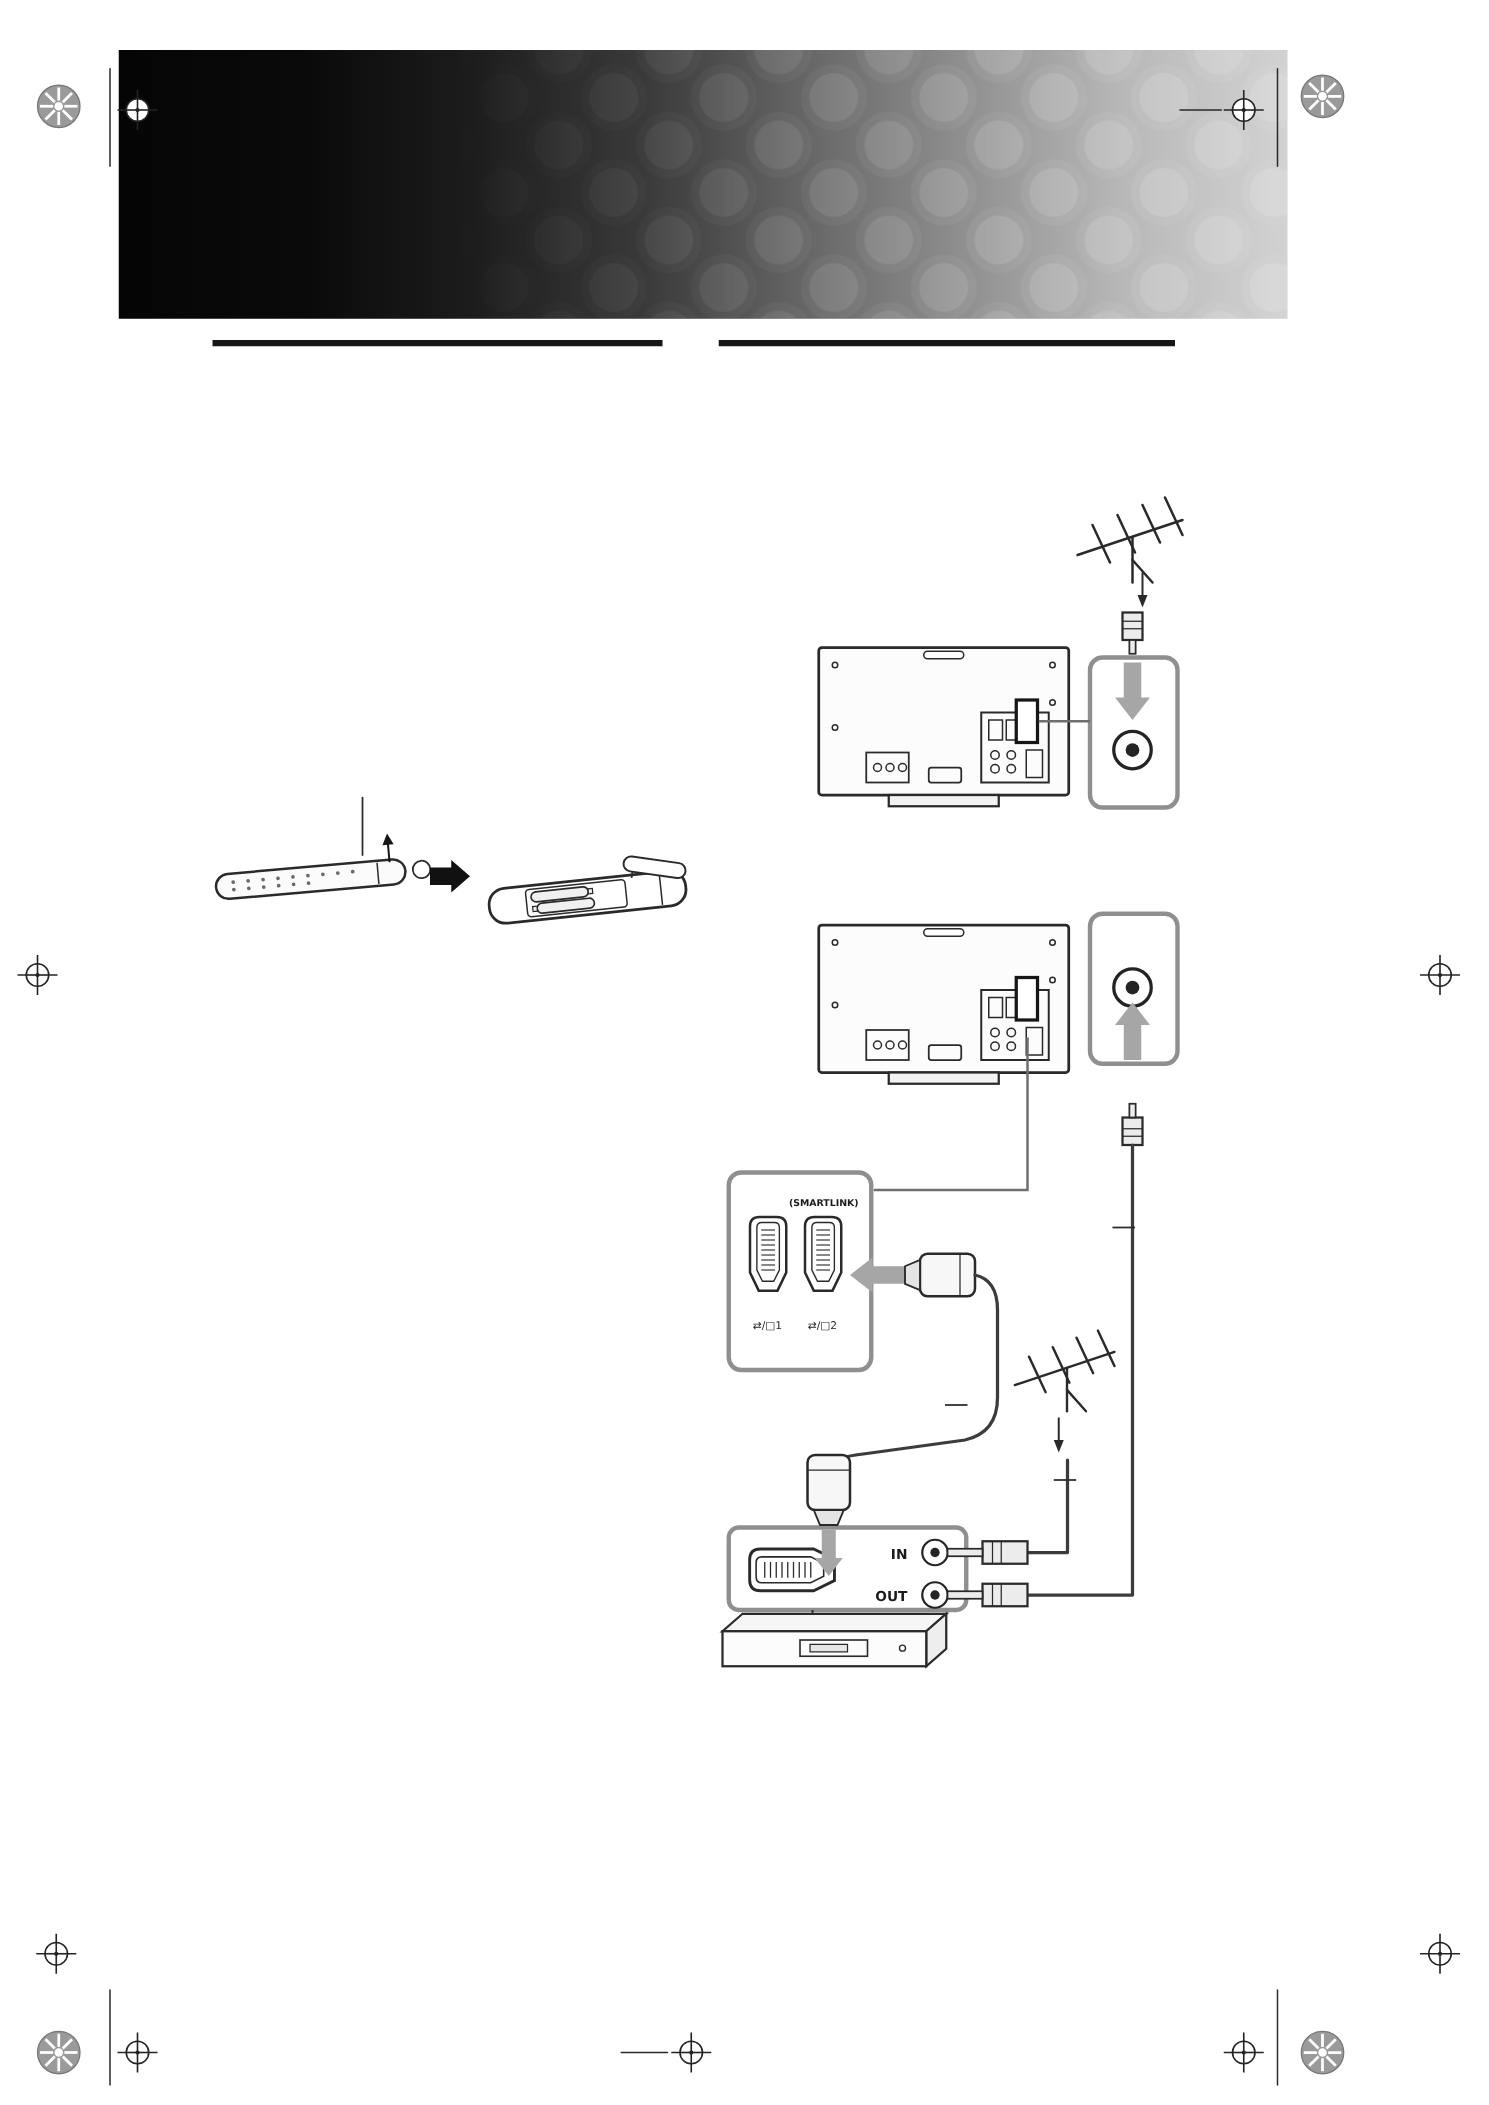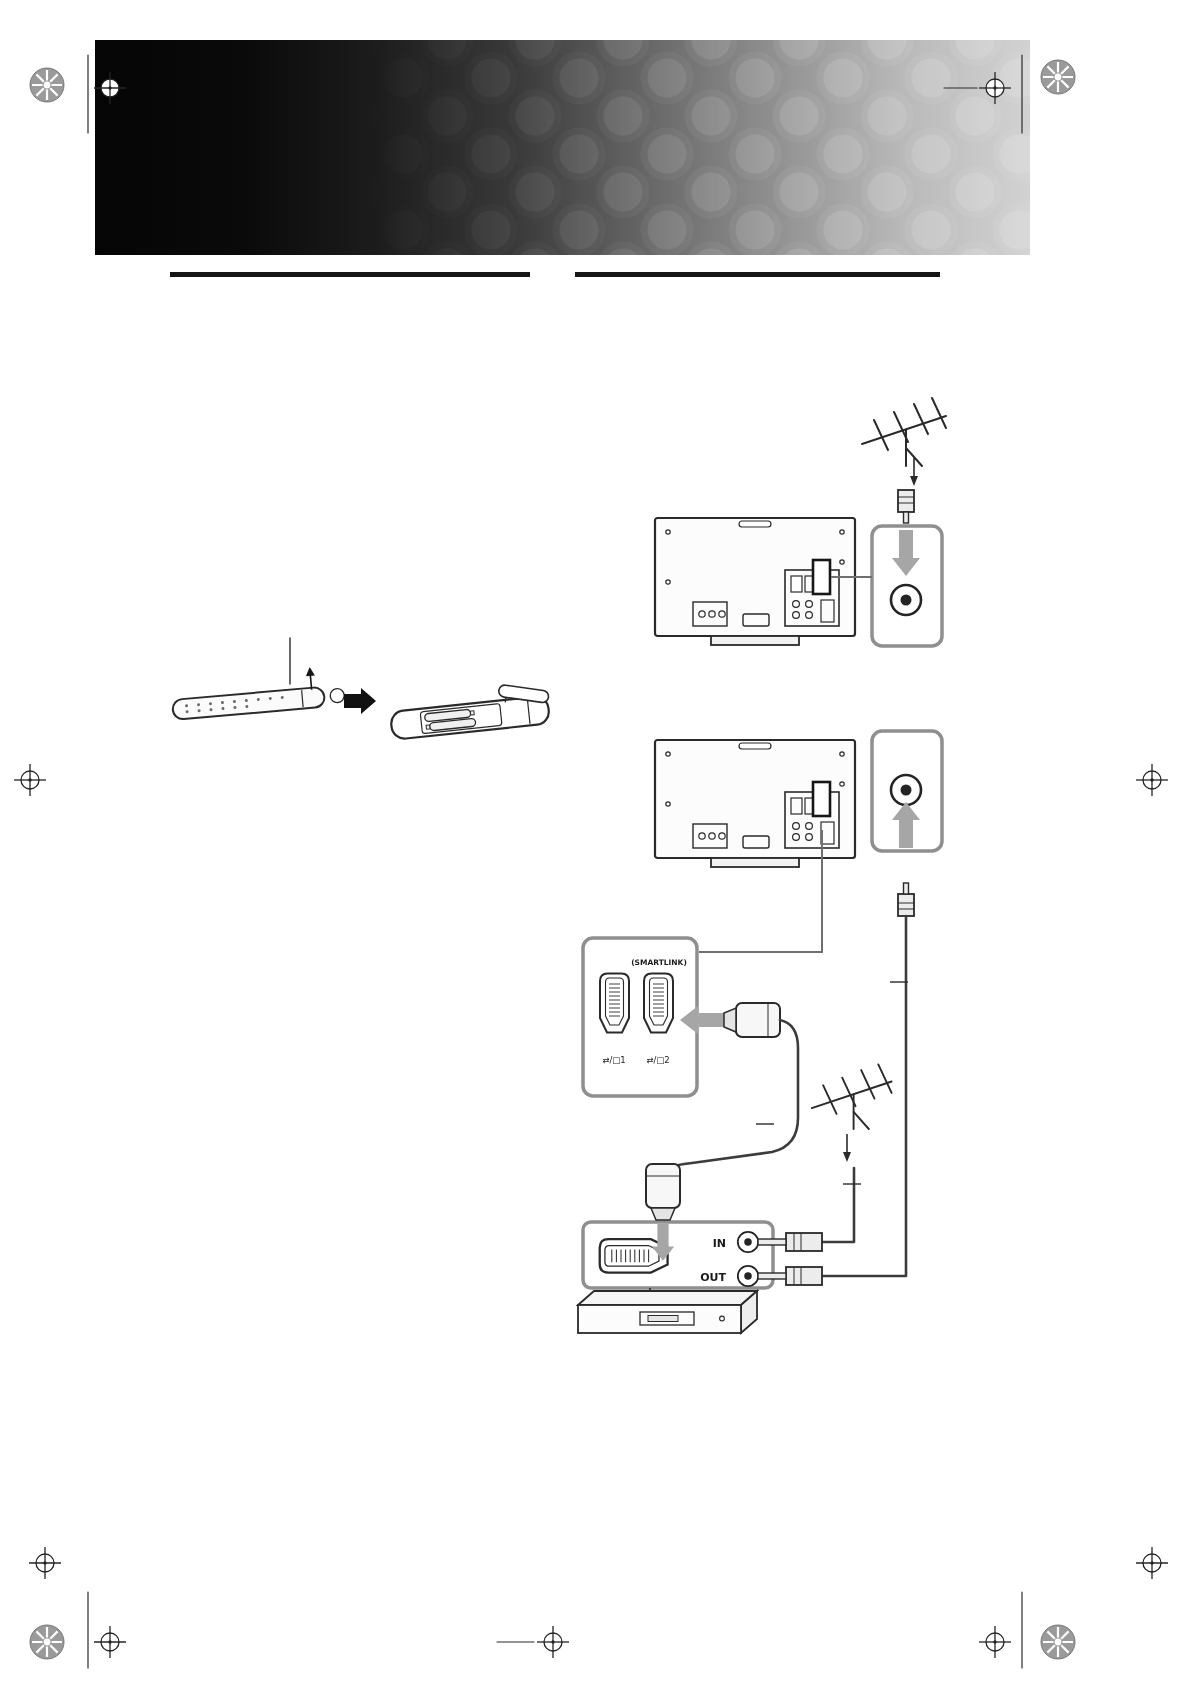--- a/index.html
+++ b/index.html
@@ -1,17 +1,17 @@
 <!DOCTYPE html>
 <html><head>
 <meta charset="utf-8">
 <style>
   html,body{margin:0;padding:0;background:#ffffff;}
   .page{position:relative;width:1191px;height:1684px;background:#ffffff;overflow:hidden;
-        font-family:"DejaVu Sans",sans-serif;border-radius:18px;}
+        font-family:"DejaVu Sans",sans-serif;}
   
   .banner{position:absolute;left:95px;top:40px;width:935px;height:215px;
     background:linear-gradient(90deg,#050505 0%,#0a0a0a 16%,#1c1c1c 30%,#3a3a3a 45%,
                #6a6a6a 60%,#949494 74%,#b8b8b8 86%,#d2d2d2 100%);}
   .banner-hex{position:absolute;inset:0;
     background-image:
       radial-gradient(circle, rgba(255,255,255,.17) 0 19px, rgba(255,255,255,.06) 20px 26px, rgba(255,255,255,0) 27px),
       radial-gradient(circle, rgba(255,255,255,.17) 0 19px, rgba(255,255,255,.06) 20px 26px, rgba(255,255,255,0) 27px);
     background-size:88px 76px,88px 76px;
     background-position:0 0,44px 38px;

